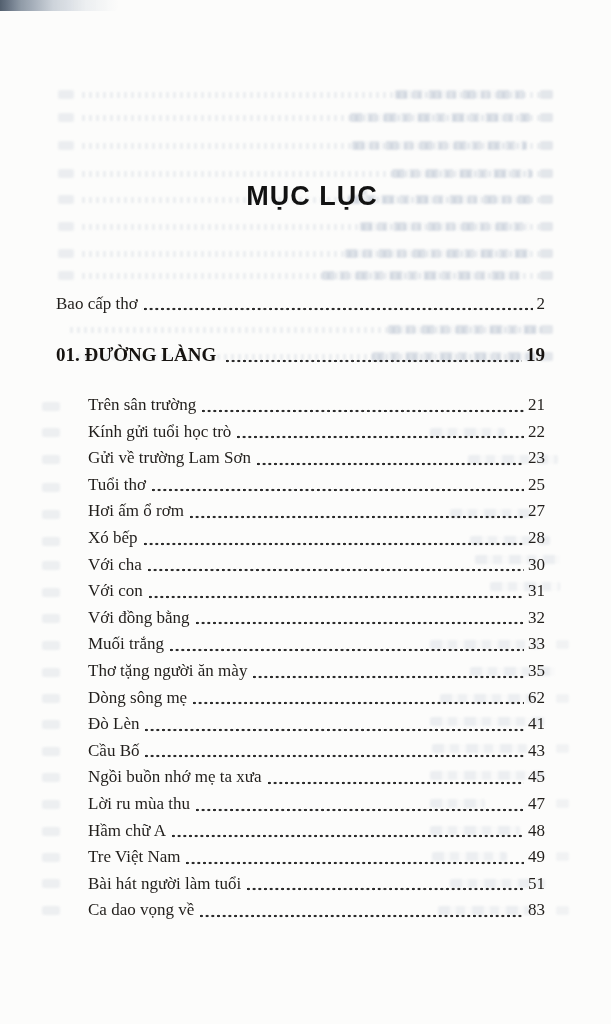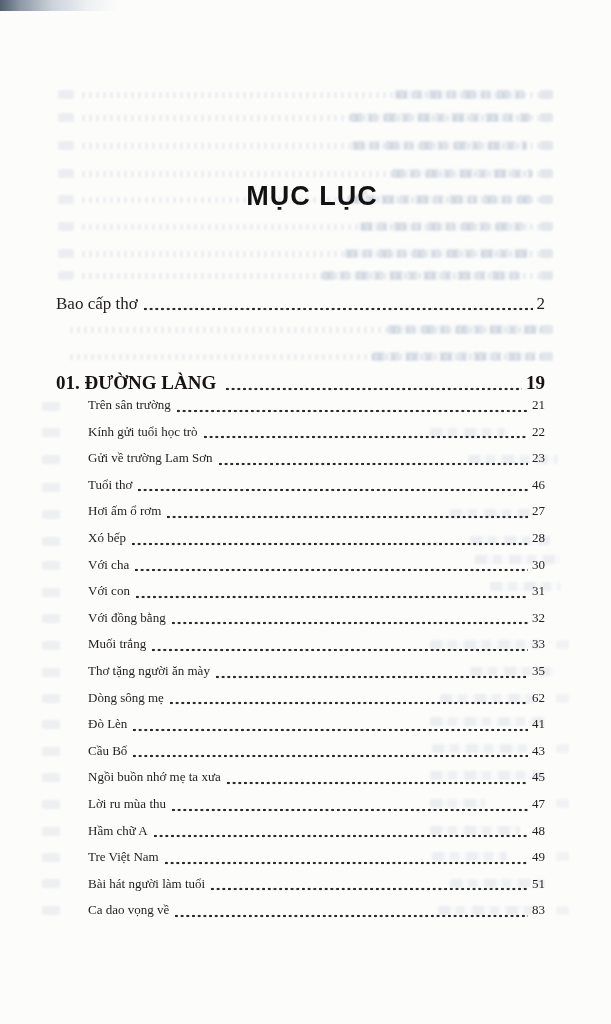--- a/index.html
+++ b/index.html
@@ -40,25 +40,25 @@
   
   .content{position:absolute;inset:0;z-index:2;}
   .title{
     position:absolute;top:165px;left:0;width:592px;margin:16px;text-align:center;
     font-family:"Liberation Sans","DejaVu Sans",sans-serif;
     font-weight:700;font-size:27px;letter-spacing:1px;color:#121212;
   }
   .row{position:absolute;display:flex;align-items:baseline;}
   .front-row{top:291px;left:56px;right:66px;height:26px;font-size:17px;line-height:26px;}
   .section-row{
-    top:368px;left:56px;right:66px;height:30px;
+    top:340px;left:56px;right:66px;height:30px;
     font-weight:700;font-size:19px;line-height:30px;color:#161310;
   }
   .entries{position:absolute;top:392px;left:88px;right:66px;}
-  .entry-row{position:relative;display:flex;align-items:baseline;height:26.6px;font-size:13px;line-height:26.6px;}
+  .entry-row{position:relative;display:flex;align-items:baseline;height:26.6px;font-size:17px;line-height:26.6px;}
   .label{white-space:nowrap;}
   .leader{
     flex:1;align-self:flex-end;height:4px;margin:0 4px 6px 6px;
     background-image:radial-gradient(circle at 1.4px 2px,#2b2b2b 1.12px,transparent 1.55px);
     background-size:5.7px 4px;background-repeat:repeat-x;
   }
   .section-row .leader{margin-left:10px;margin-bottom:7px;}
   .front-row .leader{margin-bottom:6px;}
   .pagenum{white-space:nowrap;}
 </style>
@@ -183,21 +183,21 @@
 
   <div class="entry-row">
     <span class="label">Gửi về trường Lam Sơn</span>
     <span class="leader"></span>
     <span class="pagenum">23</span>
   </div>
 
   <div class="entry-row">
     <span class="label">Tuổi thơ</span>
     <span class="leader"></span>
-    <span class="pagenum">46</span>
+    <span class="pagenum">25</span>
   </div>
 
   <div class="entry-row">
     <span class="label">Hơi ấm ổ rơm</span>
     <span class="leader"></span>
     <span class="pagenum">27</span>
   </div>
 
   <div class="entry-row">
     <span class="label">Xó bếp</span>

